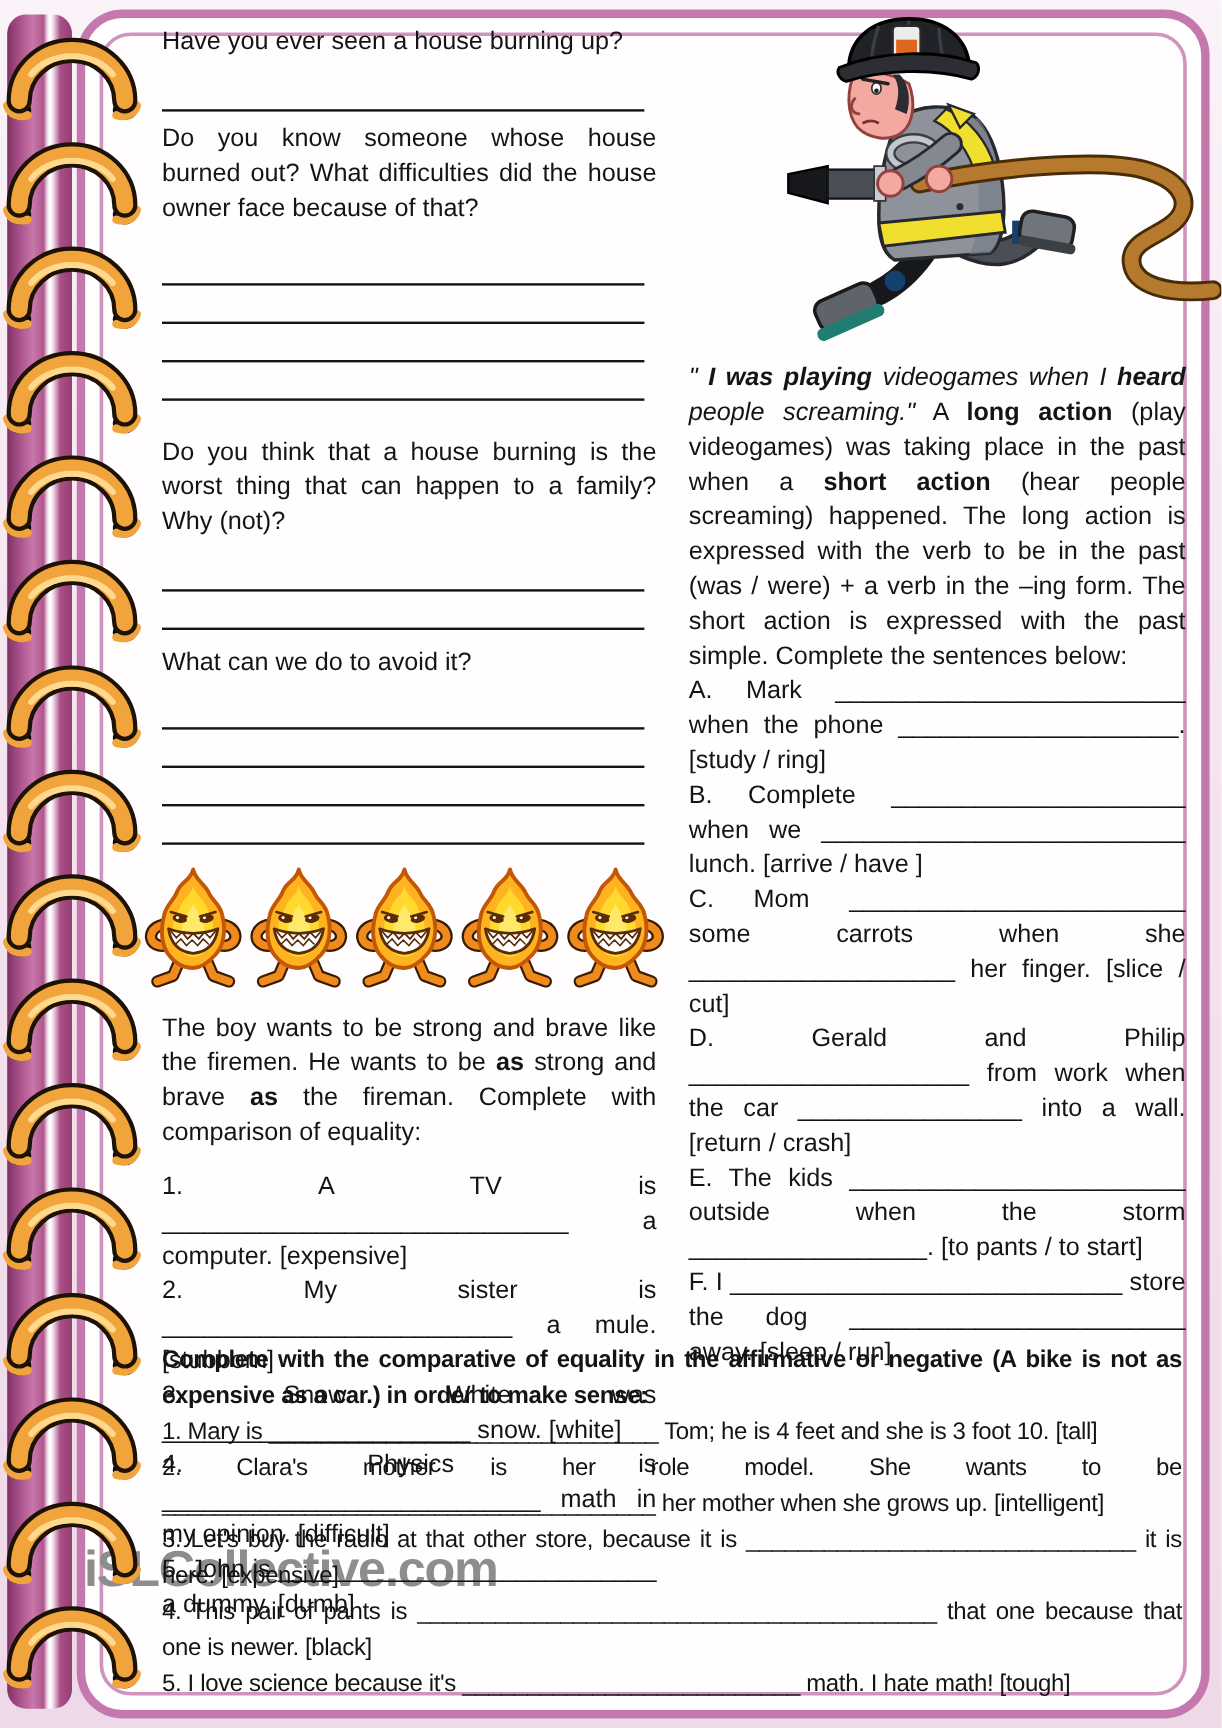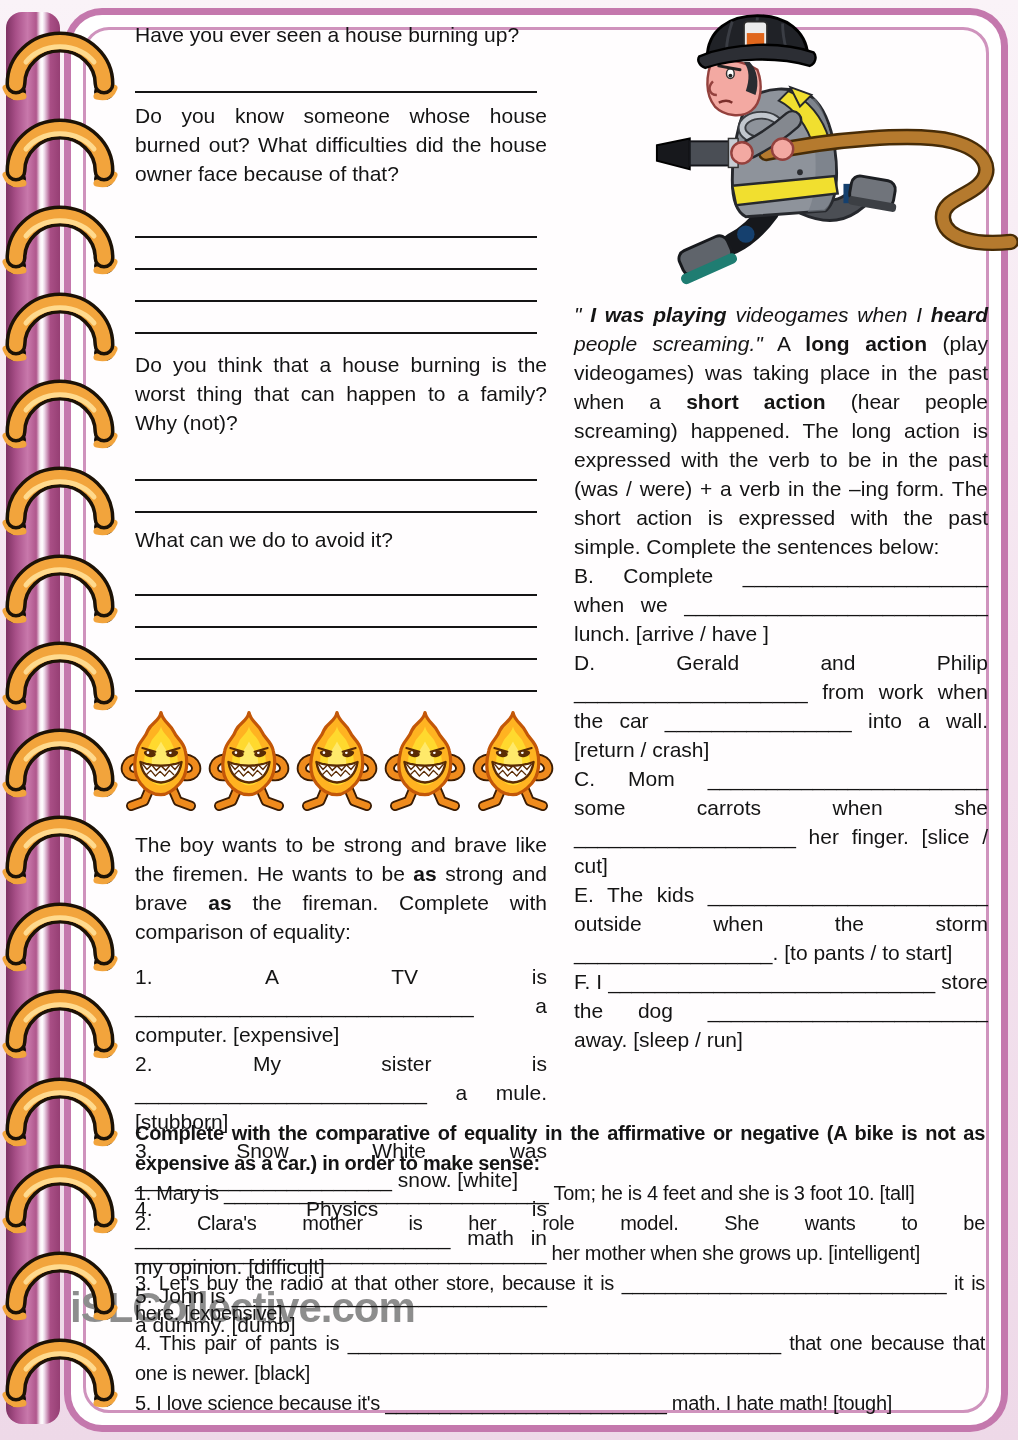--- a/index.html
+++ b/index.html
@@ -85,21 +85,21 @@
 </svg>
 
 <div class="col left-col">
   <p>Have you ever seen a house burning up?</p>
   <div class="rule" style="margin-top:16px"></div>
   <p style="margin-top:8px">Do you know someone whose house burned out? What difficulties did the house owner face because of that?</p>
   <div class="rule" style="margin-top:22px"></div>
   <div class="rule" style="margin-top:4px"></div>
   <div class="rule" style="margin-top:4px"></div>
   <div class="rule" style="margin-top:4px"></div>
-  <p style="margin-top:16px">Do you think that a house burning is the worst thing that can happen to a family? Why (not)?</p>
+  <p style="margin-top:28px">Do you think that a house burning is the worst thing that can happen to a family? Why (not)?</p>
   <div class="rule" style="margin-top:16px"></div>
   <div class="rule" style="margin-top:4px"></div>
   <p style="margin-top:12px">What can we do to avoid it?</p>
   <div class="rule" style="margin-top:14px"></div>
   <div class="rule" style="margin-top:4px"></div>
   <div class="rule" style="margin-top:4px"></div>
   <div class="rule" style="margin-top:4px"></div>
 
   <div class="flames">
     <svg viewBox="0 0 90 112">
@@ -181,23 +181,24 @@
       <path d="M90 16 C 86 28 84 40 84 46" stroke="#3a3d44" stroke-width="3" fill="none"></path>
       <path d="M116 12 C 114 26 114 38 114 44" stroke="#3a3d44" stroke-width="3" fill="none"></path>
       <path d="M142 18 C 142 28 144 38 146 46" stroke="#3a3d44" stroke-width="3" fill="none"></path>
       <rect x="102" y="16" width="24" height="30" rx="4" fill="#ececec" stroke="#2a2a2a" stroke-width="2"></rect>
       <rect x="105" y="28" width="18" height="16" fill="#e0661c"></rect>
       <path d="M56 52 C 90 38 140 36 174 48 C 178 52 176 60 170 62 C 136 52 92 54 62 64 C 56 62 53 56 56 52 Z" fill="#2c2e34" stroke="#000" stroke-width="2.5"></path>
     </svg>
   </div>
 
   <p style="margin-top:4px"><i>" <b>I was playing</b> videogames when I <b>heard</b> people screaming."</i> A <b>long action</b> (play videogames) was taking place in the past when a <b>short action</b> (hear people screaming) happened. The long action is expressed with the verb to be in the past (was / were) + a verb in the –ing form. The short action is expressed with the past simple. Complete the sentences below:</p>
+  <p>A. Mark _________________________ when the phone ____________________. [study / ring]</p>
   <p>B. Complete _____________________ when we __________________________ lunch. [arrive / have ]</p>
+  <p>C. Mom ________________________ some carrots when she ___________________ her finger. [slice / cut]</p>
   <p>D. Gerald and Philip ____________________ from work when the car ________________ into a wall. [return / crash]</p>
-  <p>C. Mom ________________________ some carrots when she ___________________ her finger. [slice / cut]</p>
   <p>E. The kids ________________________ outside when the storm _________________. [to pants / to start]</p>
   <p>F. I ____________________________ store the dog ________________________ away. [sleep / run]</p>
 </div>
 
 <div class="col bottom-sec">
   <p style="font-weight:bold">Complete with the comparative of equality in the affirmative or negative (A bike is not as expensive as a car.) in order to make sense:</p>
   <p>1. Mary is ______________________________ Tom; he is 4 feet and she is 3 foot 10. [tall]</p>
   <p>2. Clara's mother is her role model. She wants to be ______________________________________ her mother when she grows up. [intelligent]</p>
   <p>3. Let's buy the radio at that other store, because it is ______________________________ it is here. [expensive]</p>
   <p>4. This pair of pants is ________________________________________ that one because that one is newer. [black]</p>

